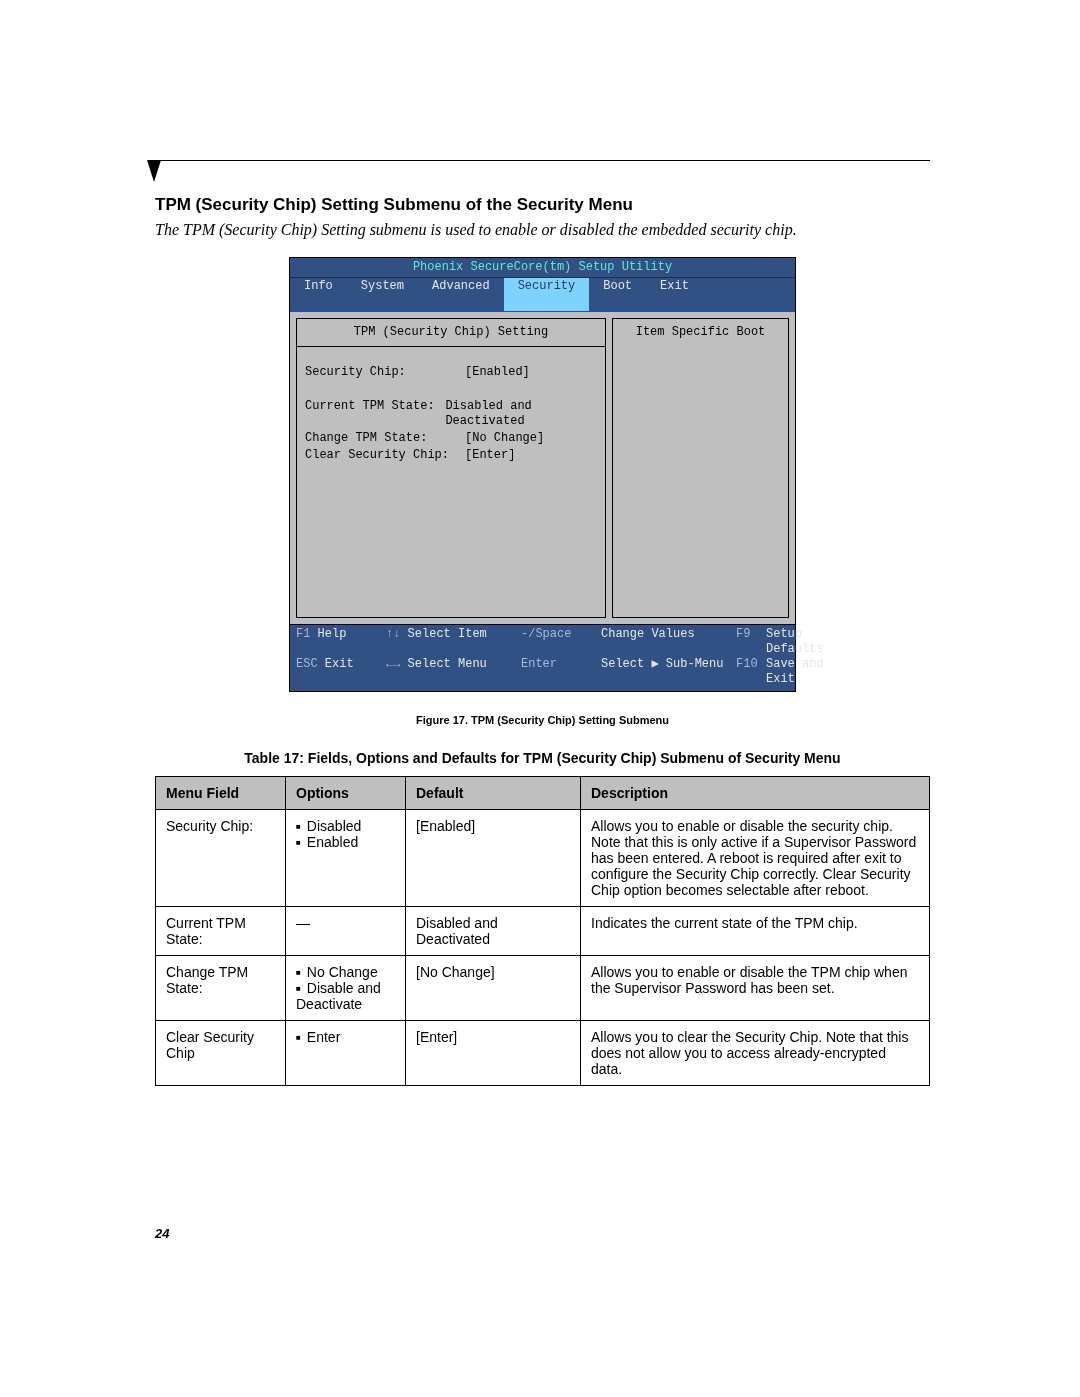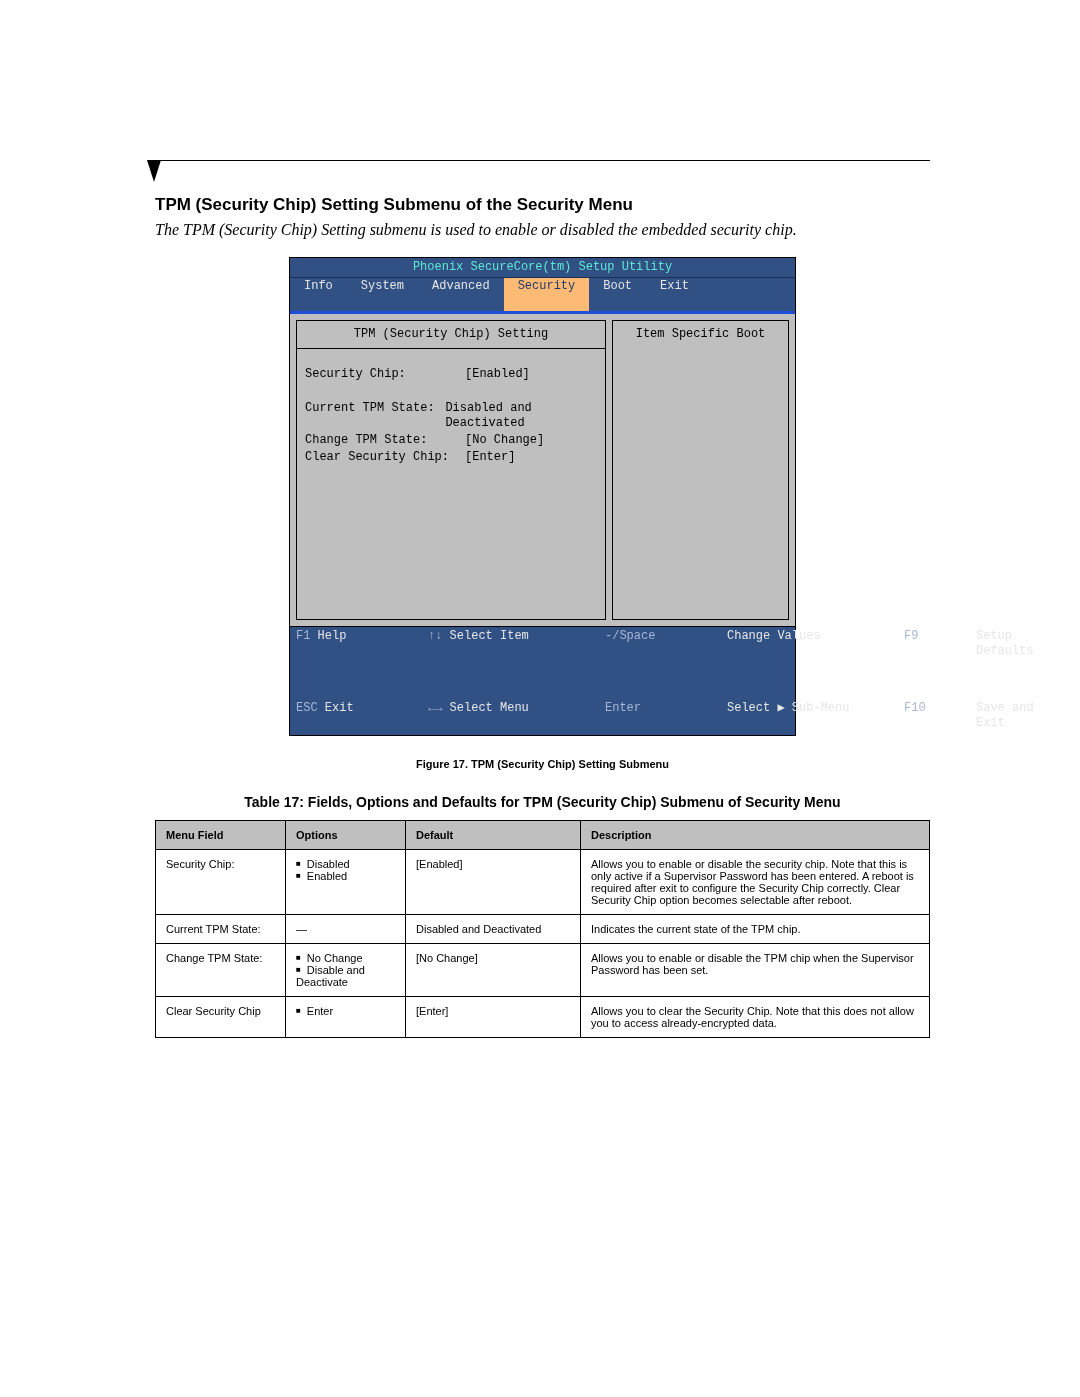--- a/index.html
+++ b/index.html
@@ -63,26 +63,26 @@
   .bios-tabs {
     display: flex;
     background: #315184;
     color: #e6e6e6;
     border-top: 1px solid #1b2e52;
   }
   .bios-tab {
     padding: 1px 14px 17px 14px;
   }
   .bios-tab.active {
-    background: #fdba74;
+    background: #7dd3fc;
     color: #2a3a66;
   }
   .bios-body {
     display: flex;
-    border-top: 3px solid #1d4ed8;
+    border-top: 1px solid #1d4ed8;
     border-bottom: 1px solid #000;
     background: #bfbfbf;
   }
   .bios-left {
     border: 1px solid #000;
     margin: 6px;
     width: 310px;
     min-height: 300px;
     box-sizing: border-box;
   }
@@ -105,21 +105,20 @@
     text-align: center;
     padding-top: 6px;
   }
   .bios-footer {
     background: #315184;
     color: #e6e6e6;
     padding: 2px 6px 4px 6px;
     display: grid;
     grid-template-columns: 90px 135px 80px 135px 30px auto;
     row-gap: 0;
-    gap: 42px;
   }
   .fk-dim { color: #a9b7d6; }
 
   .fig-caption {
     font-family: Arial, Helvetica, sans-serif;
     font-size: 11px;
     font-weight: bold;
     text-align: center;
     margin: 4px 0 24px 0;
   }
@@ -128,21 +127,21 @@
     font-size: 14px;
     font-weight: bold;
     text-align: center;
     margin-bottom: 10px;
   }
 
   table.defs {
     width: 100%;
     border-collapse: collapse;
     font-family: Arial, Helvetica, sans-serif;
-    font-size: 11px;
+    font-size: 14px;
   }
   table.defs th {
     background: #bfbfbf;
     text-align: left;
     font-weight: bold;
     padding: 8px 10px;
     border: 1px solid #000;
   }
   table.defs td {
     vertical-align: top;
@@ -293,13 +292,14 @@
             <ul class="opts">
               <li>Enter</li>
             </ul>
           </td>
           <td>[Enter]</td>
           <td>Allows you to clear the Security Chip. Note that this does not allow you to access already-encrypted data.</td>
         </tr>
       </tbody>
   </table>
 
+  <div class="page-num">24</div>
 </div>
 
 </body></html>

